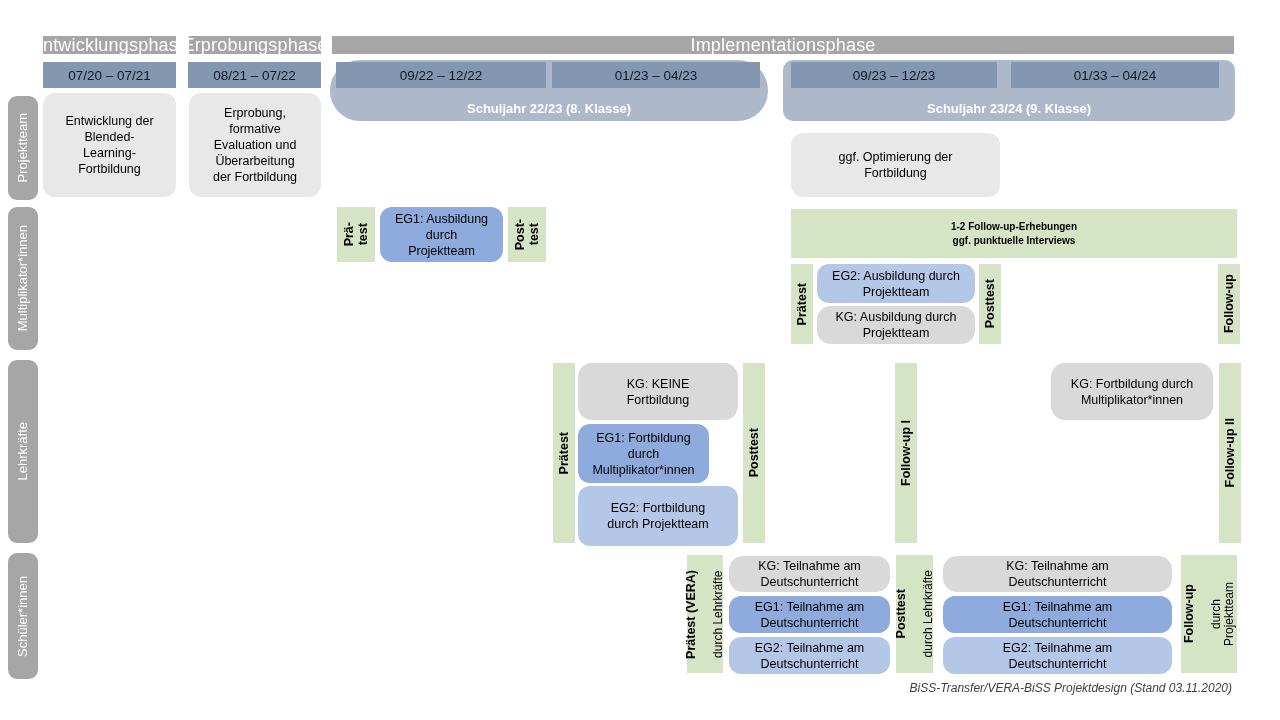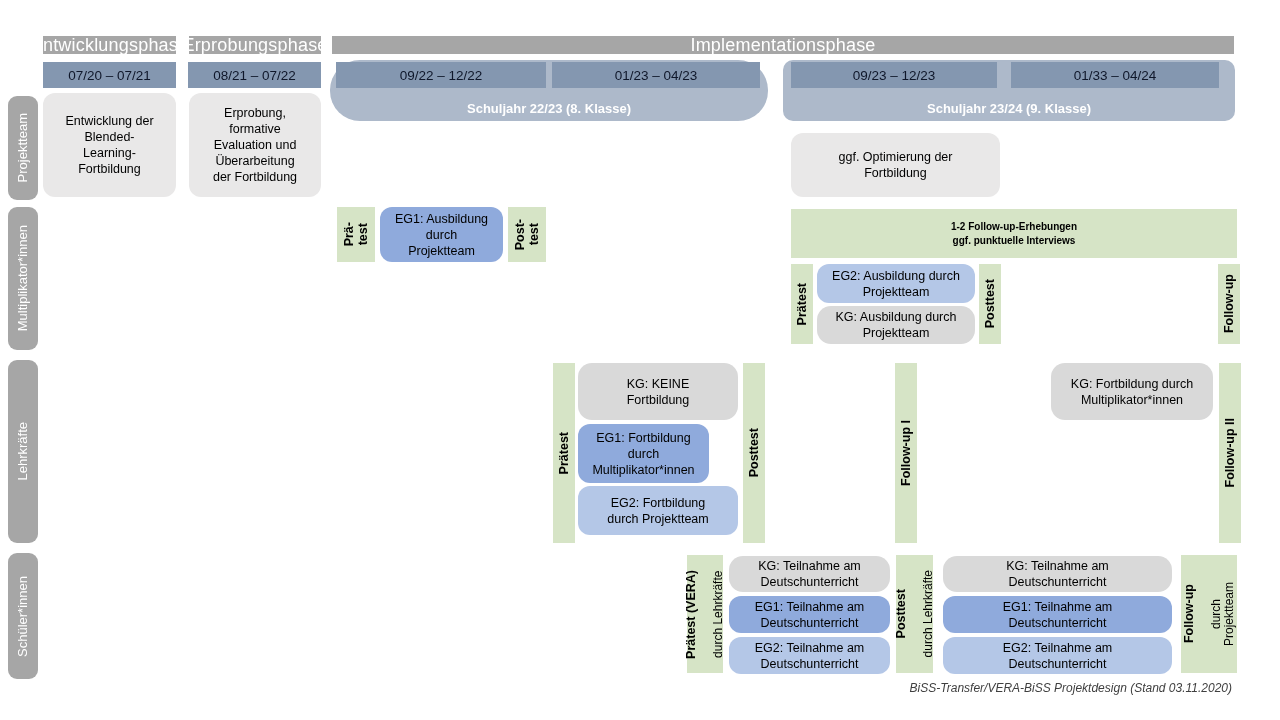--- a/index.html
+++ b/index.html
@@ -140,21 +140,21 @@
   </div>
 
   <div class="abs gbar" style="left:553px;top:363px;width:22px;height:180px;">
     <div class="vtext">Prätest</div>
   </div>
   <div class="abs box kg" style="left:578px;top:363px;width:160px;height:57px;">KG: KEINE
 Fortbildung</div>
   <div class="abs box b1" style="left:578px;top:424px;width:131px;height:59px;">EG1: Fortbildung
 durch
 Multiplikator*innen</div>
-  <div class="abs box b2" style="left:578px;top:486px;width:160px;height:49px;">EG2: Fortbildung
+  <div class="abs box b2" style="left:578px;top:486px;width:160px;height:60px;">EG2: Fortbildung
 durch Projektteam</div>
   <div class="abs gbar" style="left:743px;top:363px;width:22px;height:180px;">
     <div class="vtext">Posttest</div>
   </div>
   <div class="abs gbar" style="left:895px;top:363px;width:22px;height:180px;">
     <div class="vtext">Follow-up I</div>
   </div>
   <div class="abs box kg" style="left:1051px;top:363px;width:162px;height:57px;">KG: Fortbildung durch
 Multiplikator*innen</div>
   <div class="abs gbar" style="left:1219px;top:363px;width:22px;height:180px;">

